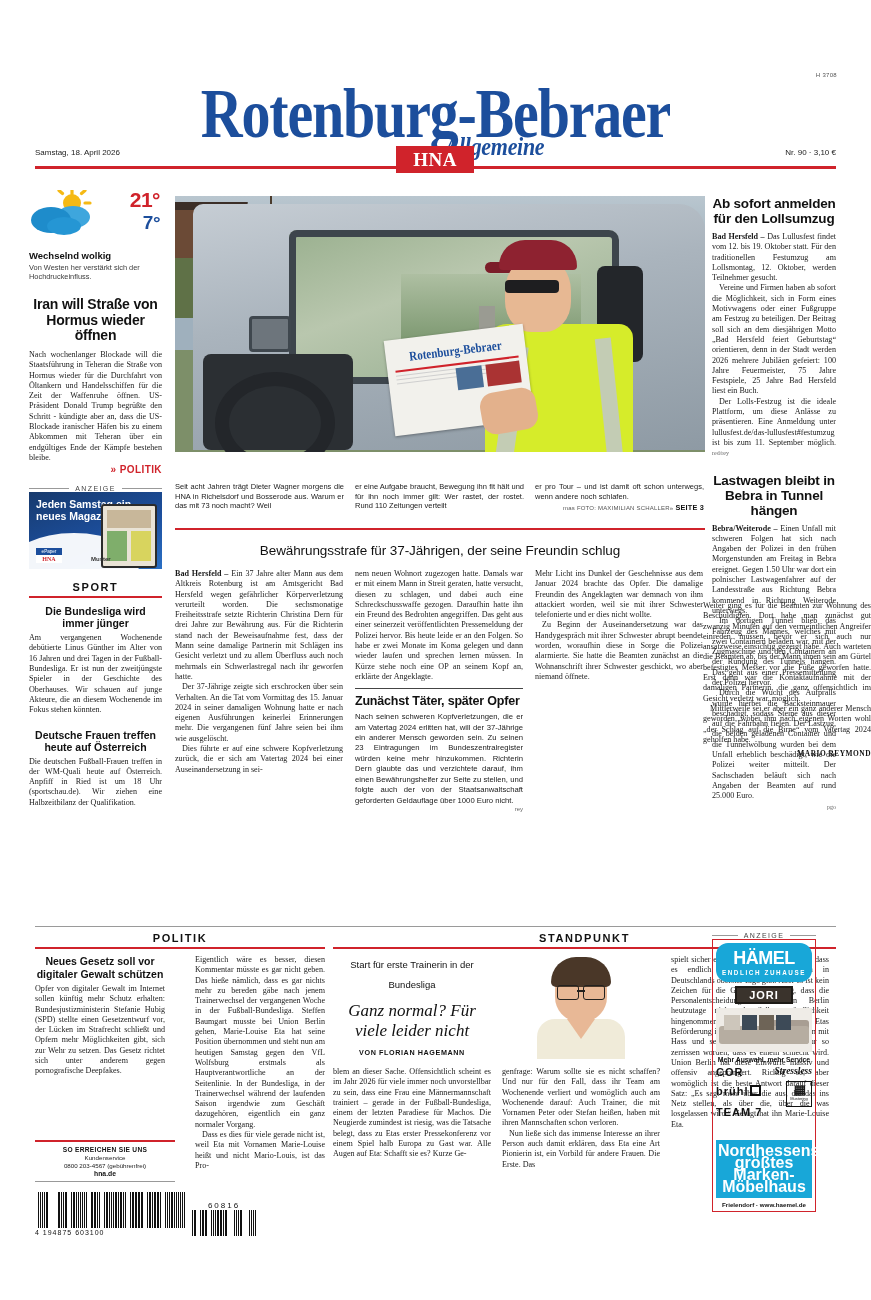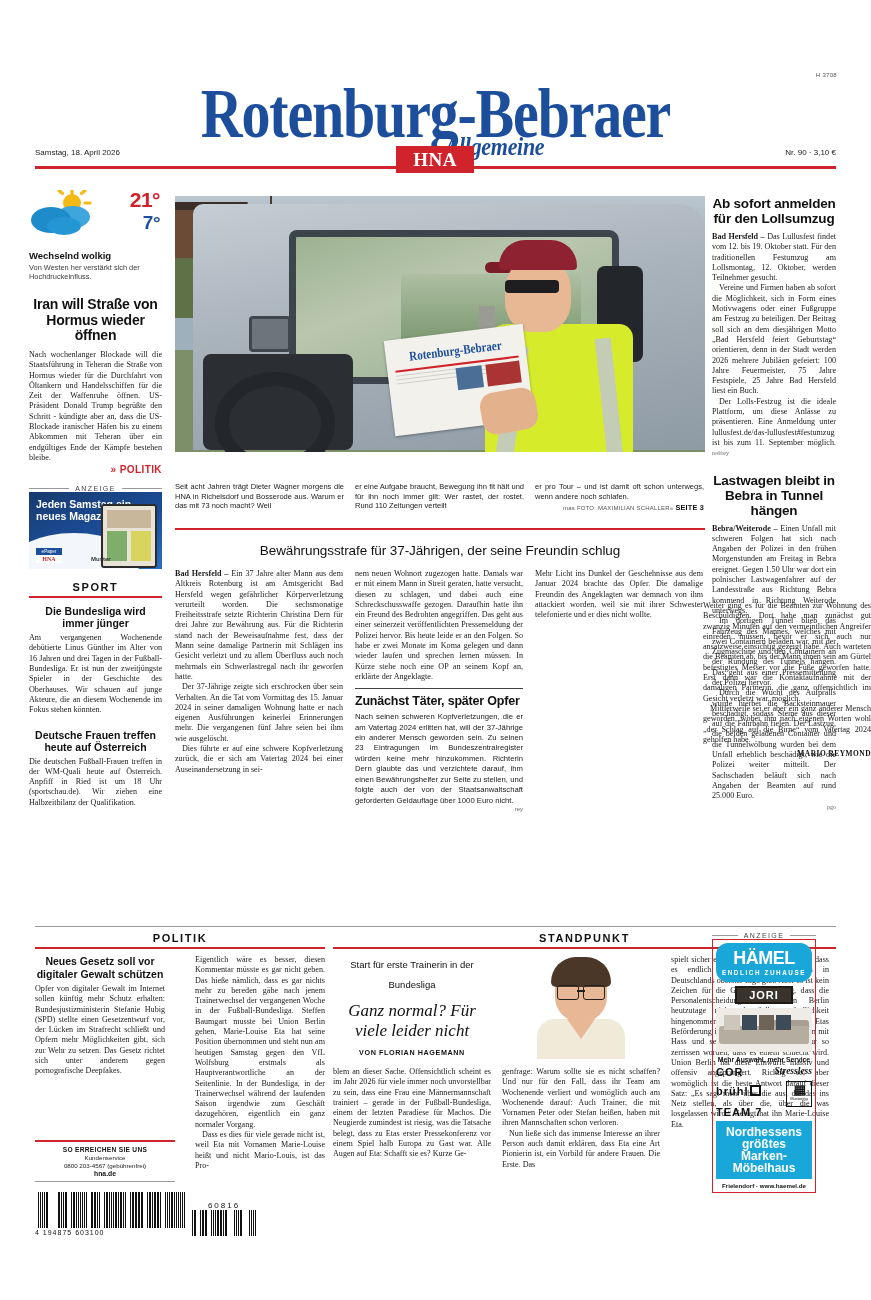--- a/index.html
+++ b/index.html
@@ -198,21 +198,21 @@
   .ad2-sofa .p2{position:absolute;left:26px;bottom:22px;width:15px;height:15px;background:#3d4a57;}
   .ad2-sofa .p3{position:absolute;left:43px;bottom:22px;width:15px;height:15px;background:#6e6457;}
   .ad2-sofa .p4{position:absolute;left:60px;bottom:22px;width:15px;height:15px;background:#3d4a57;}
   .ad2-tag{font-size:6.8px;font-weight:700;text-align:center;margin-top:4px;color:#111;}
   .ad2-brands{display:flex;flex-wrap:wrap;gap:2px;margin-top:3px;align-items:flex-start;justify-content:space-between;}
   .ad2-brands .b{font-size:11px;font-weight:700;letter-spacing:1px;color:#111;}
   .ad2-brands .bi{font-size:9.5px;font-style:italic;font-weight:700;color:#111;font-family:"Liberation Serif",serif;}
   .ad2-brands .sq{display:inline-block;width:7px;height:7px;border:2px solid #111;vertical-align:middle;margin-left:1px;}
   .ad2-must{width:26px;height:26px;border:1px solid #111;text-align:center;font-size:4px;padding-top:1px;box-sizing:border-box;}
   .ad2-must .ico{font-size:13px;font-weight:700;line-height:13px;letter-spacing:-2px;}
-  .ad2-cta{background:#18a7d8;color:#fff;text-align:center;font-size:12px;line-height:12px;font-weight:700;padding:5px 2px;margin-top:1px;}
+  .ad2-cta{background:#18a7d8;color:#fff;text-align:center;font-size:16px;line-height:12px;font-weight:700;padding:5px 2px;margin-top:20px;}
   .ad2-url{font-size:6.2px;font-weight:700;text-align:center;margin-top:3px;color:#111;}
 
   
   .botline{position:absolute;left:35px;top:926px;width:801px;height:1px;background:#9a9a9a;}
   .pol{position:absolute;left:35px;top:932px;width:290px;}
   .stp{position:absolute;left:333px;top:932px;width:503px;}
   .secbar{margin-bottom:3px;}
   .sec-rule{height:2px;background:#d0232b;}
   .pol-cols{display:flex;gap:30px;margin-top:6px;}
   .pol-cols .c{width:139px;}
@@ -405,20 +405,21 @@
           <div class="box-rule"></div>
           <div class="box-h">Zunächst Täter, später Opfer</div>
           <div class="box-body">Nach seinen schweren Kopfverletzungen, die er am Vatertag 2024 erlitten hat, will der 37-Jährige ein anderer Mensch geworden sein. Zu seinen 23 Eintragungen im Bundeszentralregister würden keine mehr hinzukommen. Richterin Dern glaubte das und verzichtete darauf, ihm einen Bewährungshelfer zur Seite zu stellen, und folgte auch der von der Staatsanwaltschaft geforderten Geldauflage über 1000 Euro nicht.</div>
           <div class="sig">rey</div>
         </div>
       </div>
 
       <div class="col">
         <div class="body-serif">
           <p class="first">Mehr Licht ins Dunkel der Geschehnisse aus dem Januar 2024 brachte das Opfer. Die damalige Freundin des Angeklagten war demnach von ihm attackiert worden, weil sie mit ihrer Schwester telefonierte und er dies nicht wollte.</p>
+          <p>Zu Beginn der Auseinandersetzung war das Handygespräch mit ihrer Schwester abrupt beendet worden, woraufhin diese in Sorge die Polizei alarmierte. Sie hatte die Beamten zunächst an die Wohnanschrift ihrer Schwester geschickt, wo aber niemand öffnete.</p>
         </div>
       </div>
     </div>
   </div>
 
   <div style="position:absolute;left:703px;top:601px;width:168px;">
     <div class="body-serif" style="width:168px">
       <p class="first">Weiter ging es für die Beamten zur Wohnung des Beschuldigten. Dort habe man zunächst gut zwanzig Minuten auf den vermeintlichen Angreifer einreden müssen, bevor er sich auch nur ansatzweise einsichtig gezeigt habe. Auch warteten die Beamten ab, bis der Mann ihnen sein am Gürtel befestigtes Messer vor die Füße geworfen hatte. Erst dann war die Kontaktaufnahme mit der damaligen Partnerin, die ganz offensichtlich im Gesicht verletzt war, möglich.</p>
       <p>Mittlerweile sei er aber ein ganz anderer Mensch geworden, wobei ihm nach eigenen Worten wohl „der Schlag auf die Birne“ vom Vatertag 2024 geholfen habe.</p>
       <div class="byline">MARIO REYMOND</div>

